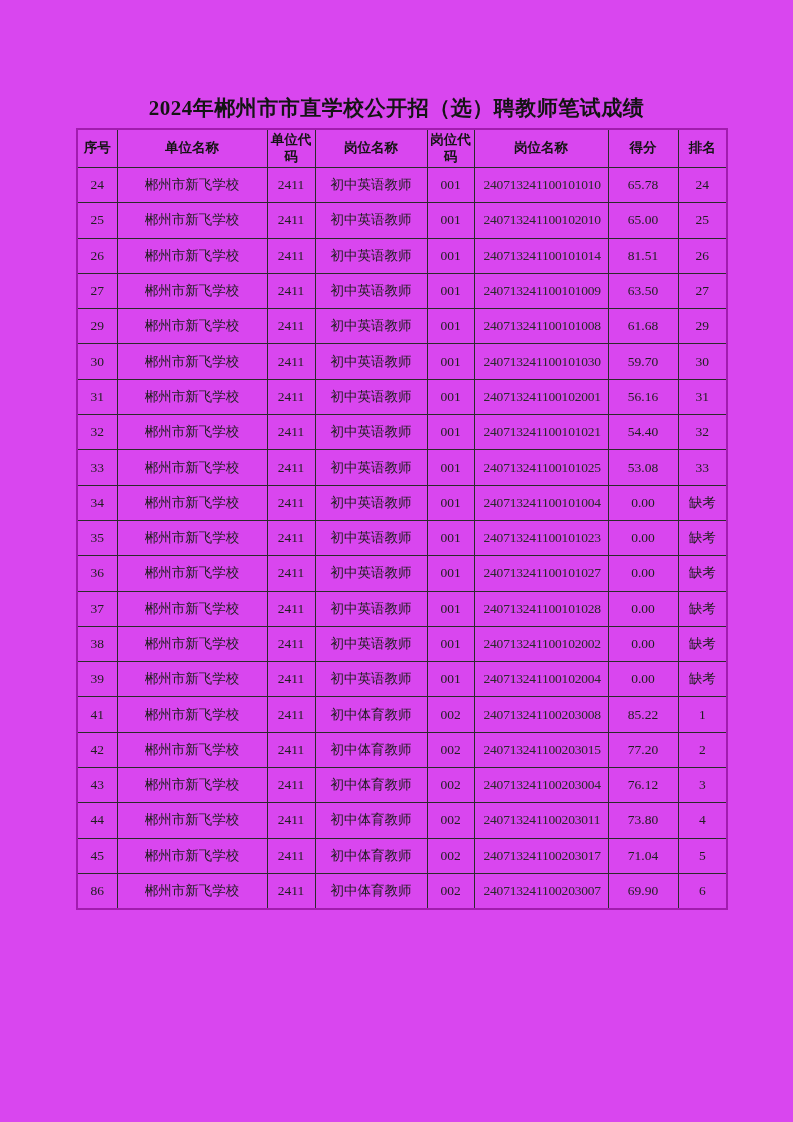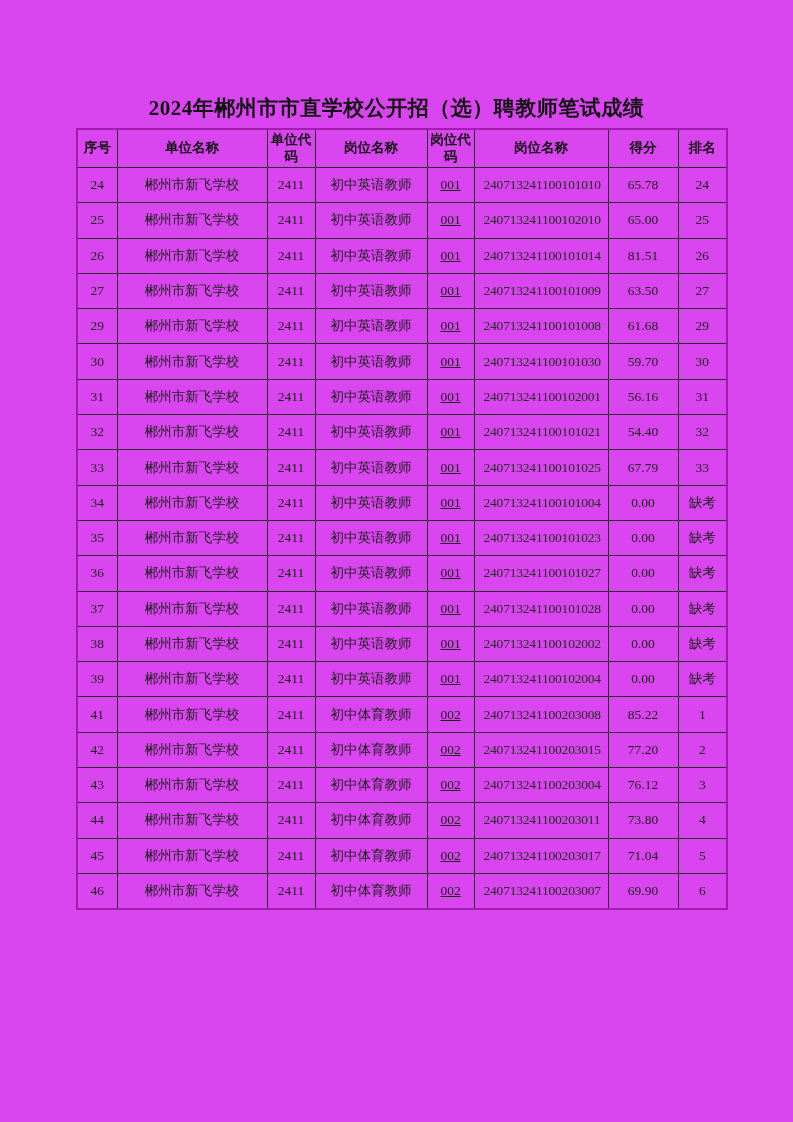--- a/index.html
+++ b/index.html
@@ -68,21 +68,20 @@
 
   td.col-ticket_no {
     text-align: left;
     padding-left: 9px;
     font-size: 12.5px;
     letter-spacing: -0.2px;
     color: #2a2a2a;
   }
   td.col-post_code {
     font-size: 12.5px;
-    text-decoration: underline;
   }
   td.col-unit_name,
   td.col-post_name {
     font-size: 13px;
   }
 </style>
 </head>
 <body>
 
 <div class="page">
@@ -192,21 +191,21 @@
           <td class="col-score">54.40</td>
           <td class="col-rank">32</td>
         </tr>
         <tr>
           <td class="col-index">33</td>
           <td class="col-unit_name">郴州市新飞学校</td>
           <td class="col-unit_code">2411</td>
           <td class="col-post_name">初中英语教师</td>
           <td class="col-post_code">001</td>
           <td class="col-ticket_no">240713241100101025</td>
-          <td class="col-score">67.79</td>
+          <td class="col-score">53.08</td>
           <td class="col-rank">33</td>
         </tr>
         <tr>
           <td class="col-index">34</td>
           <td class="col-unit_name">郴州市新飞学校</td>
           <td class="col-unit_code">2411</td>
           <td class="col-post_name">初中英语教师</td>
           <td class="col-post_code">001</td>
           <td class="col-ticket_no">240713241100101004</td>
           <td class="col-score">0.00</td>
@@ -306,21 +305,21 @@
           <td class="col-index">45</td>
           <td class="col-unit_name">郴州市新飞学校</td>
           <td class="col-unit_code">2411</td>
           <td class="col-post_name">初中体育教师</td>
           <td class="col-post_code">002</td>
           <td class="col-ticket_no">240713241100203017</td>
           <td class="col-score">71.04</td>
           <td class="col-rank">5</td>
         </tr>
         <tr>
-          <td class="col-index">46</td>
+          <td class="col-index">86</td>
           <td class="col-unit_name">郴州市新飞学校</td>
           <td class="col-unit_code">2411</td>
           <td class="col-post_name">初中体育教师</td>
           <td class="col-post_code">002</td>
           <td class="col-ticket_no">240713241100203007</td>
           <td class="col-score">69.90</td>
           <td class="col-rank">6</td>
         </tr>
       </tbody>
   </table>

